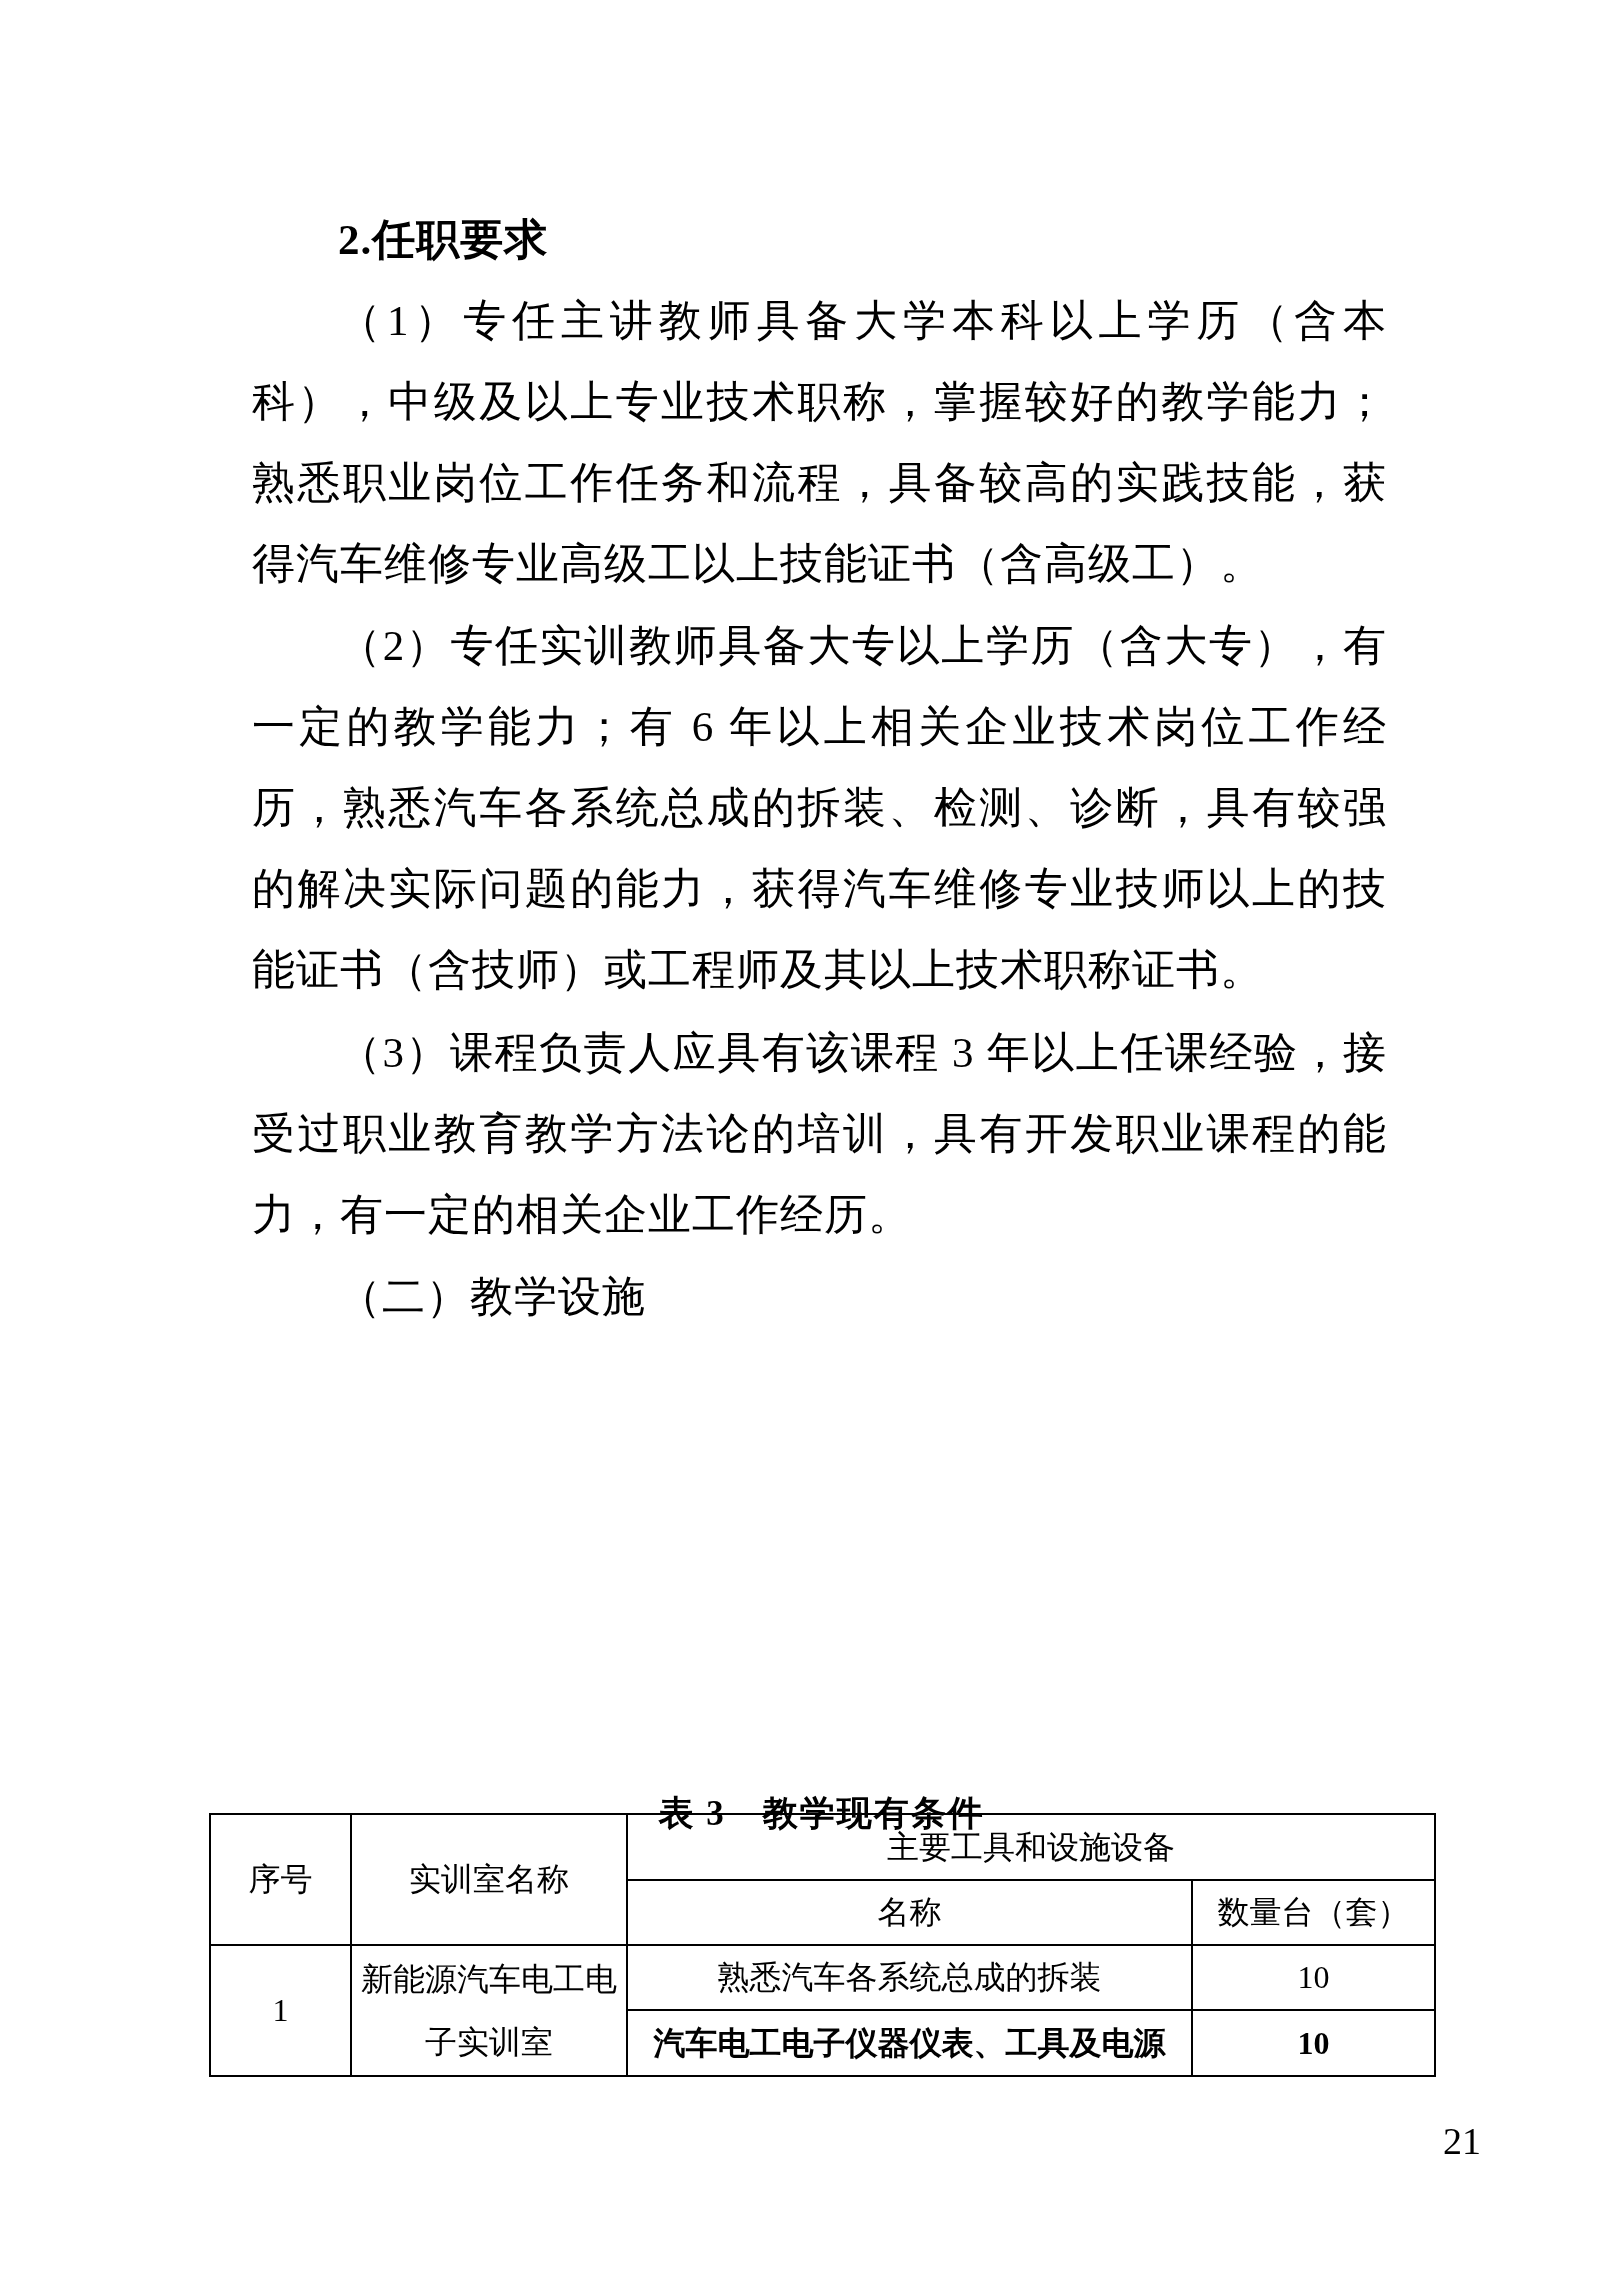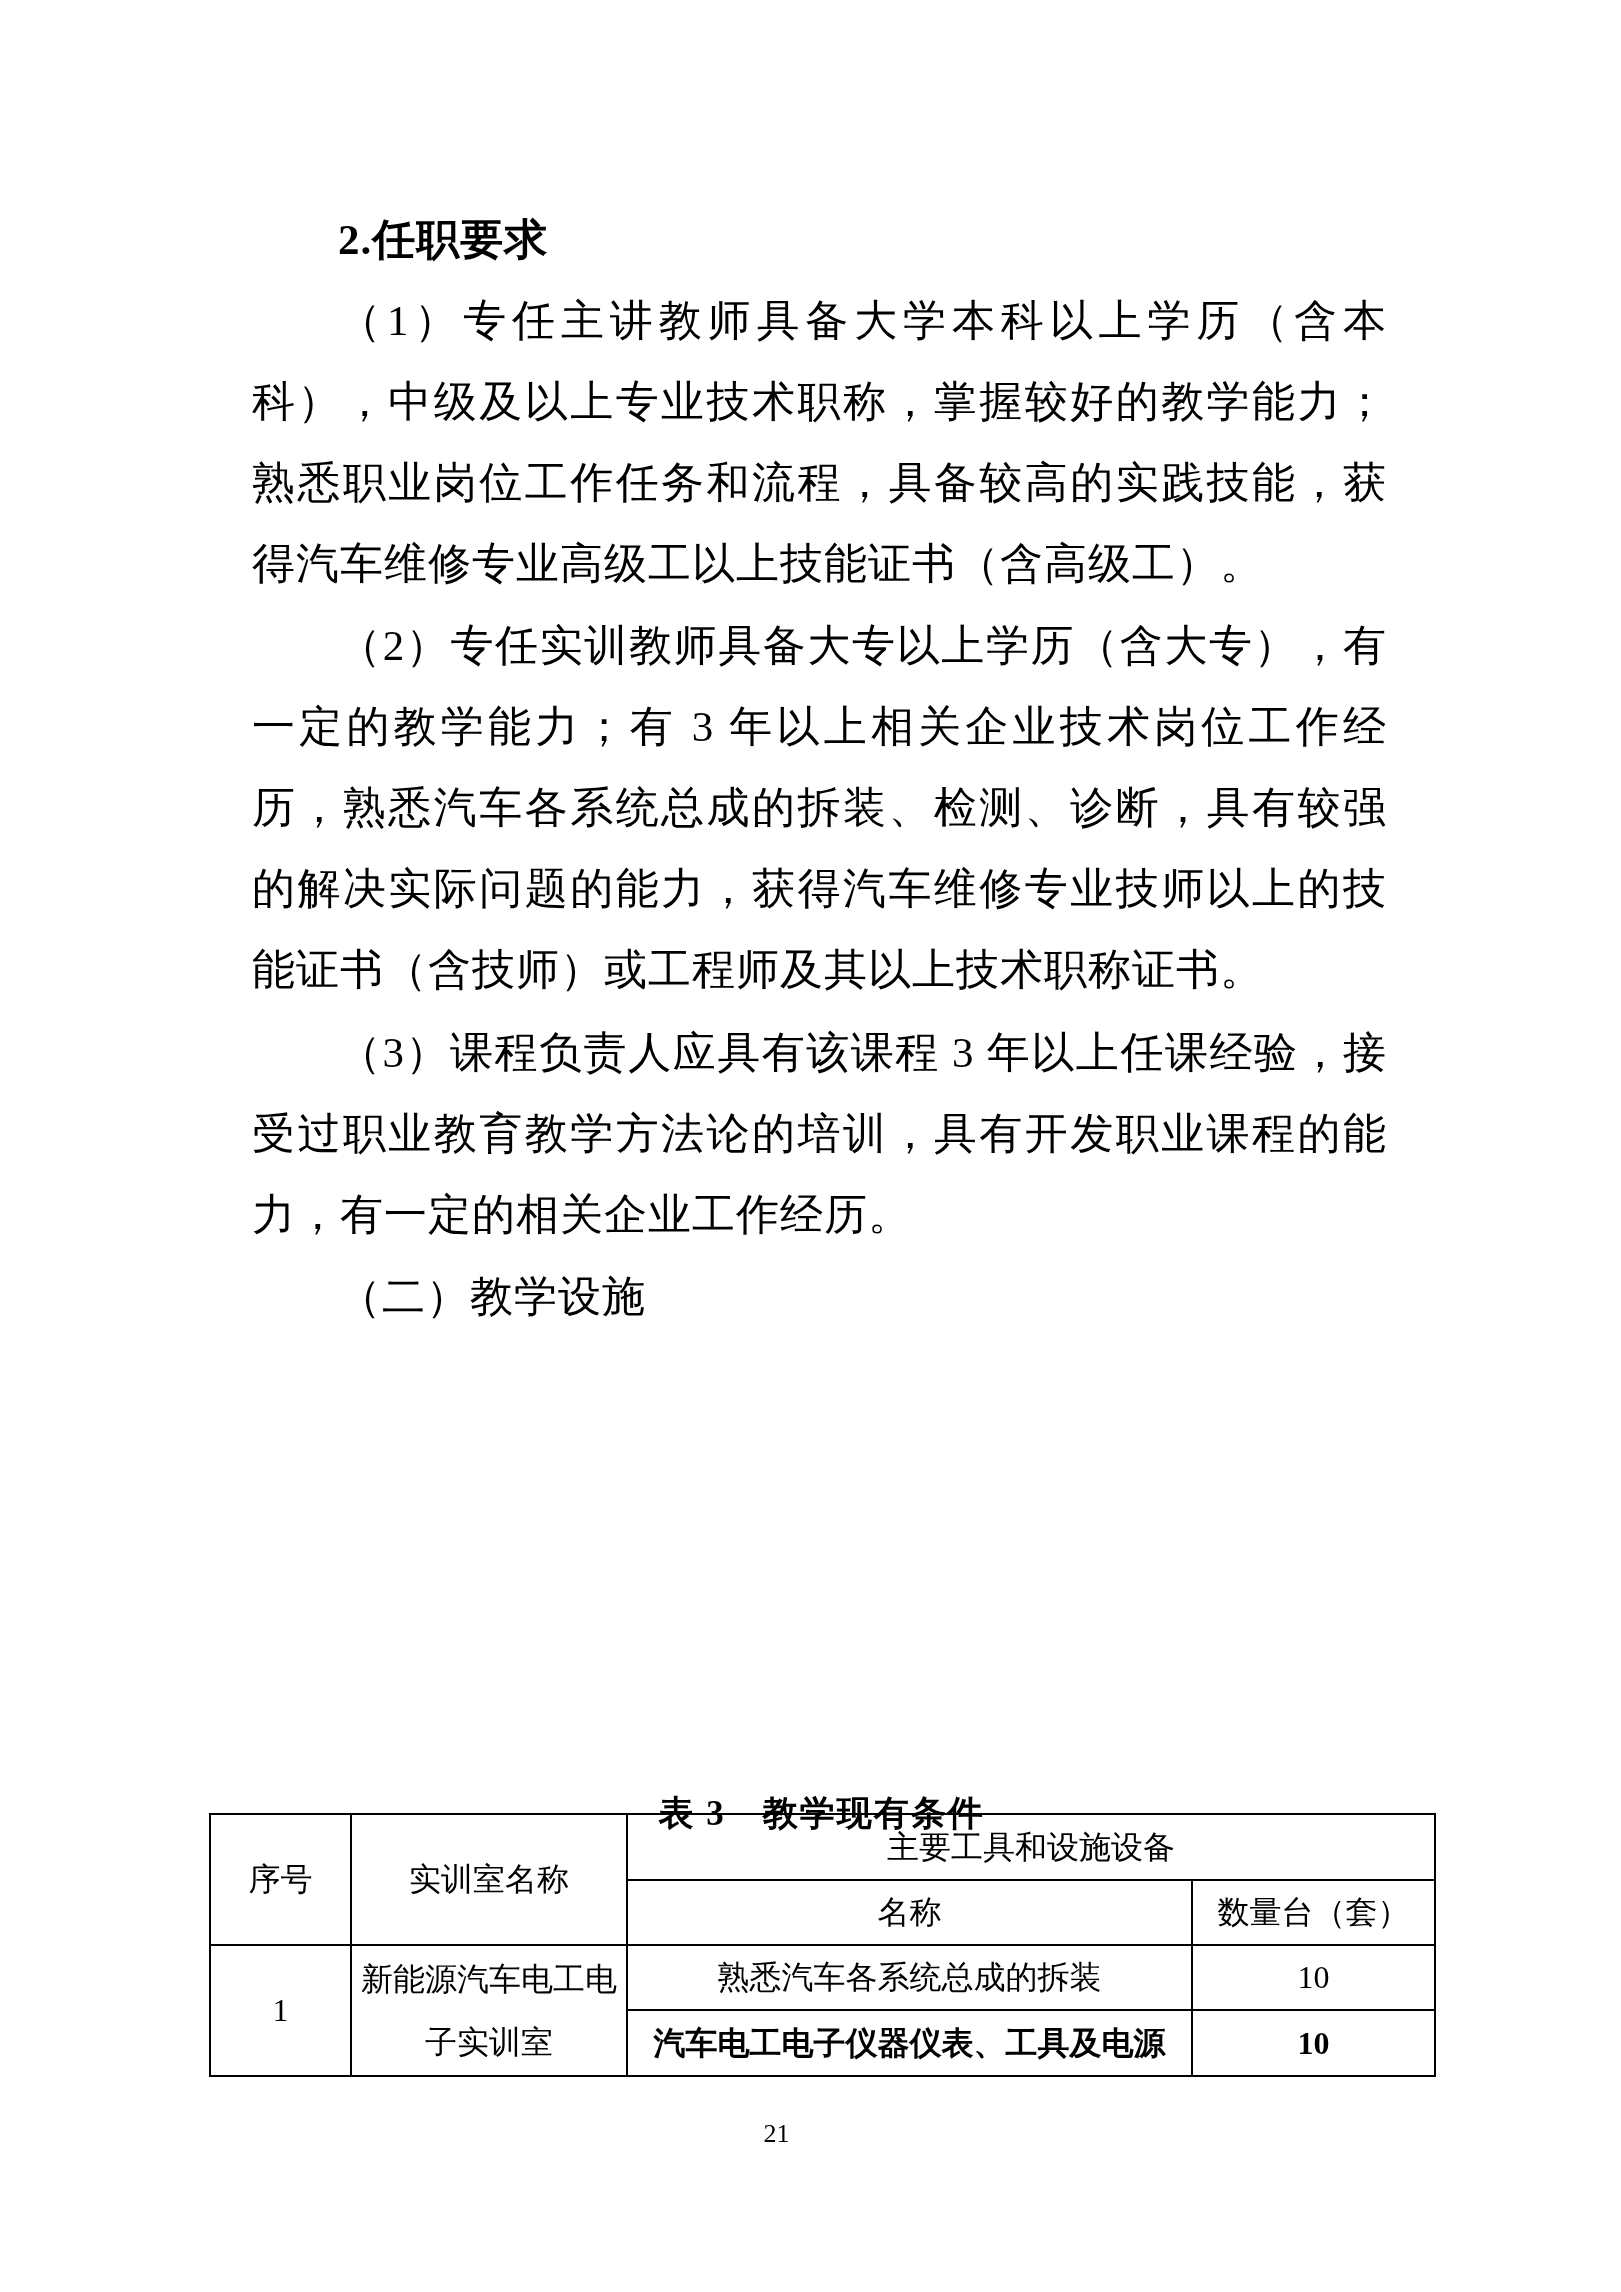--- a/index.html
+++ b/index.html
@@ -79,36 +79,35 @@
   }
   tr.hrow1 { height: 66px; }
   tr.hrow2 { height: 64px; margin-top: 35px; }
   tr.drow1 { height: 65px; }
   tr.drow2 { height: 66px; font-weight: bold; }
   .page-number {
     position: absolute;
     left: 0;
     top: 2119px;
     width: 100%;
-    text-align: center;
-    font-size: 26px;
-    padding-left: 36px;
+    text-align: right;
+    font-size: 38px;
   }
 </style>
 </head>
 <body>
 
 <div class="page">
 
   <div class="content">
     <h2>2.任职要求</h2>
 
     <p class="lines-4">（1）专任主讲教师具备大学本科以上学历（含本科），中级及以上专业技术职称，掌握较好的教学能力；熟悉职业岗位工作任务和流程，具备较高的实践技能，获得汽车维修专业高级工以上技能证书（含高级工）。</p>
 
-    <p class="lines-5">（2）专任实训教师具备大专以上学历（含大专），有一定的教学能力；有 3 年以上相关企业技术岗位工作经历，熟悉汽车各系统总成的拆装、检测、诊断，具有较强的解决实际问题的能力，获得汽车维修专业技师以上的技能证书（含技师）或工程师及其以上技术职称证书。</p>
+    <p class="lines-5">（2）专任实训教师具备大专以上学历（含大专），有一定的教学能力；有 6 年以上相关企业技术岗位工作经历，熟悉汽车各系统总成的拆装、检测、诊断，具有较强的解决实际问题的能力，获得汽车维修专业技师以上的技能证书（含技师）或工程师及其以上技术职称证书。</p>
 
     <p class="lines-3">（3）课程负责人应具有该课程 3 年以上任课经验，接受过职业教育教学方法论的培训，具有开发职业课程的能力，有一定的相关企业工作经历。</p>
 
 
     <h3>（二）教学设施</h3>
   </div>
 
   <div class="table-caption">表 3　教学现有条件</div>
 
   <table class="facilities">

